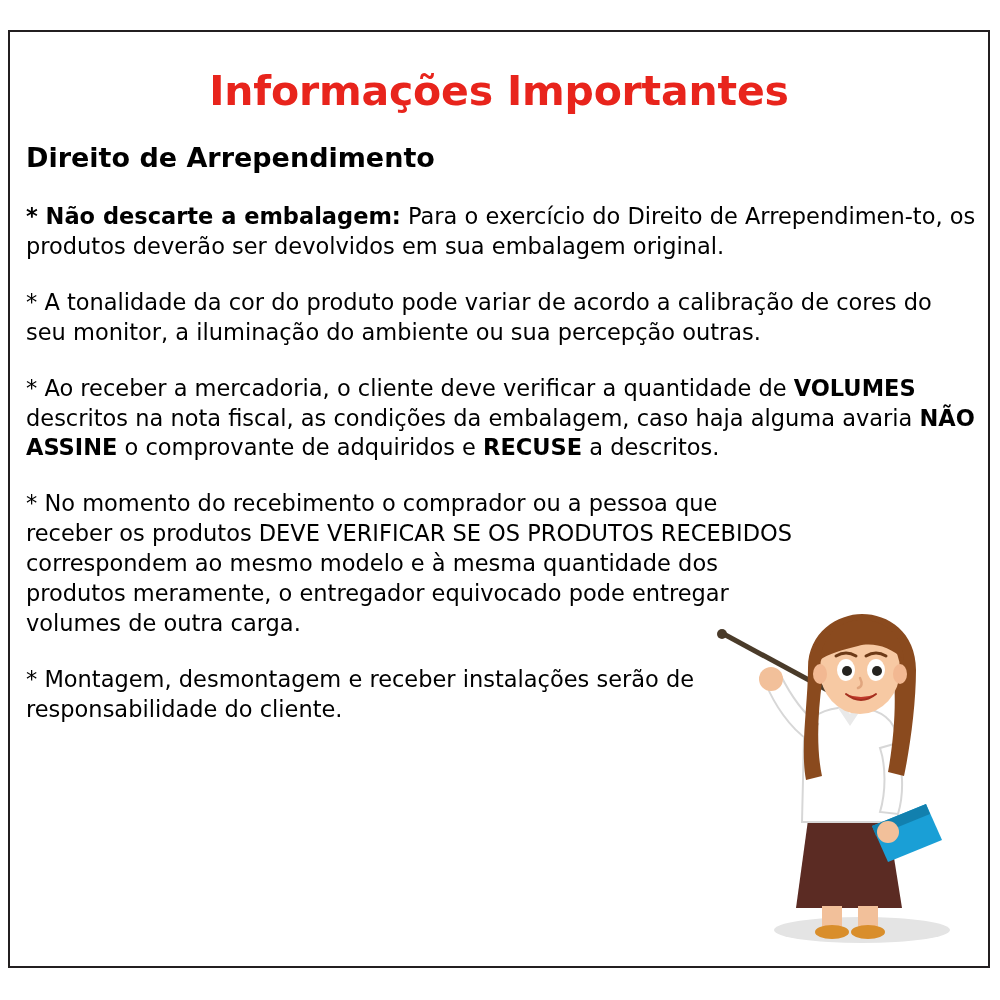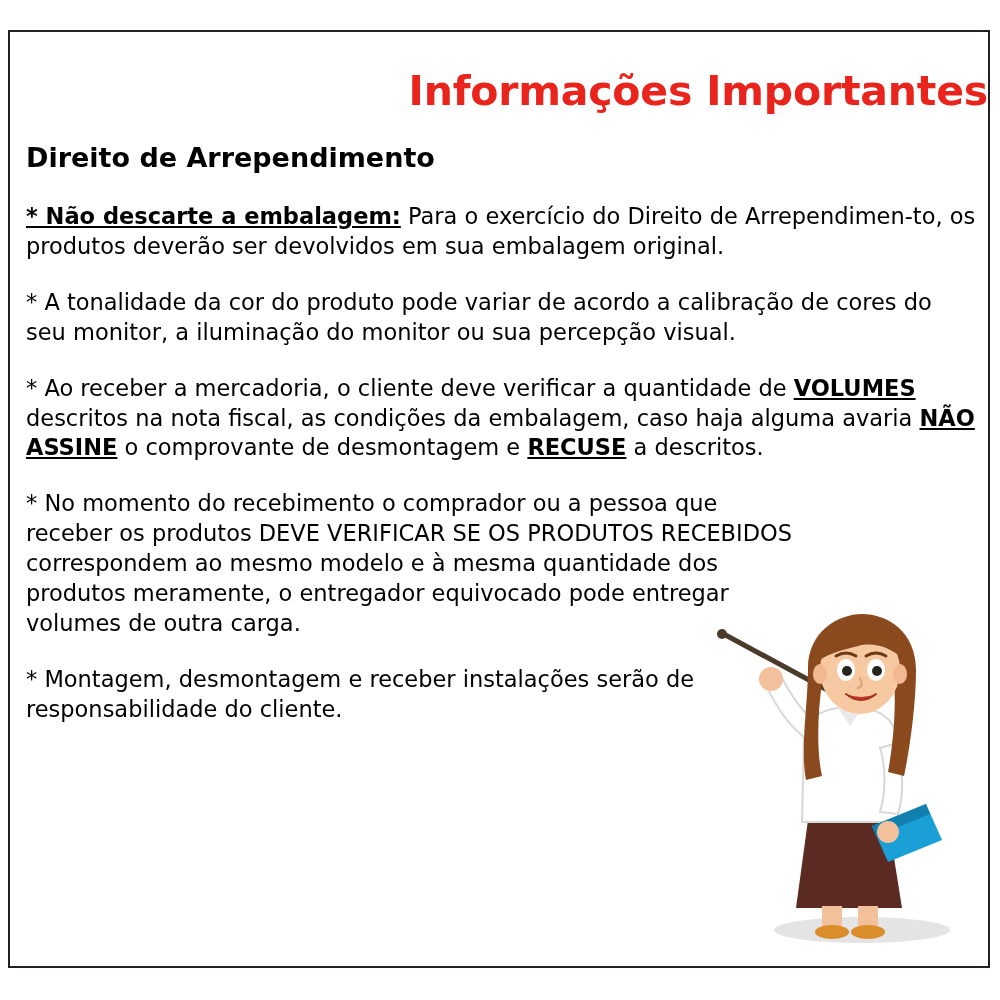--- a/index.html
+++ b/index.html
@@ -29,21 +29,21 @@
     top: 30px;
     width: 982px;
     height: 938px;
     box-sizing: border-box;
     border: 2px solid #231f20;
     background: #ffffff;
     overflow: hidden;
   }
 
   .title {
-    text-align: right;
+    text-align: center;
     color: #e8241c;
     font-weight: bold;
     font-size: 41px;
     letter-spacing: -0.2px;
     margin: 38px 0 0 0;
     line-height: 1.05;
     font-family: "DejaVu Sans", sans-serif;
   }
 
   .body {
@@ -71,21 +71,21 @@
   }
 
   
   p.narrow {
     width: 770px;
   }
   p.narrow-wide {
     width: 950px;
   }
 
-  b, strong { font-weight: bold; text-decoration: underline; }
+  b, strong { font-weight: bold; }
 
   
   .illustration {
     position: absolute;
     right: 6px;
     bottom: 18px;
     width: 270px;
     height: 340px;
   }
   .illustration svg { display: block; width: 100%; height: 100%; }
@@ -99,23 +99,23 @@
 
     <div class="title">Informações Importantes</div>
 
     <div class="body">
 
       <div class="subtitle">Direito de Arrependimento</div>
 
       <p class="para narrow-wide"><b>* Não descarte a embalagem:</b><span> Para o exercício do Direito de Arrependimen-to, os produtos deverão ser devolvidos em sua embalagem original.</span></p>
 
 
-      <p class="para narrow-wide">* A tonalidade da cor do produto pode variar de acordo a calibração de cores do seu monitor, a iluminação do monitor ou sua percepção visual.</p>
+      <p class="para narrow-wide">* A tonalidade da cor do produto pode variar de acordo a calibração de cores do seu monitor, a iluminação do ambiente ou sua percepção outras.</p>
 
-      <p class="para narrow-wide"><span>* Ao receber a mercadoria, o cliente deve verificar a quantidade de </span><b>VOLUMES</b><span> descritos na nota fiscal, as condições da embalagem, caso haja alguma avaria </span><b>NÃO ASSINE</b><span> o comprovante de desmontagem e </span><b>RECUSE</b><span> a descritos.</span></p>
+      <p class="para narrow-wide"><span>* Ao receber a mercadoria, o cliente deve verificar a quantidade de </span><b>VOLUMES</b><span> descritos na nota fiscal, as condições da embalagem, caso haja alguma avaria </span><b>NÃO ASSINE</b><span> o comprovante de adquiridos e </span><b>RECUSE</b><span> a descritos.</span></p>
 
       <p class="para narrow">* No momento do recebimento o comprador ou a pessoa que  receber os produtos DEVE VERIFICAR SE OS PRODUTOS RECEBIDOS correspondem ao mesmo modelo e à mesma quantidade dos produtos meramente, o entregador equivocado pode entregar volumes de outra carga.</p>
 
       <p class="para narrow">* Montagem, desmontagem e receber instalações serão de responsabilidade do cliente.</p>
 
     </div>
 
     <div class="illustration">
       <svg viewBox="0 0 270 340" xmlns="http://www.w3.org/2000/svg" aria-hidden="true">
 

